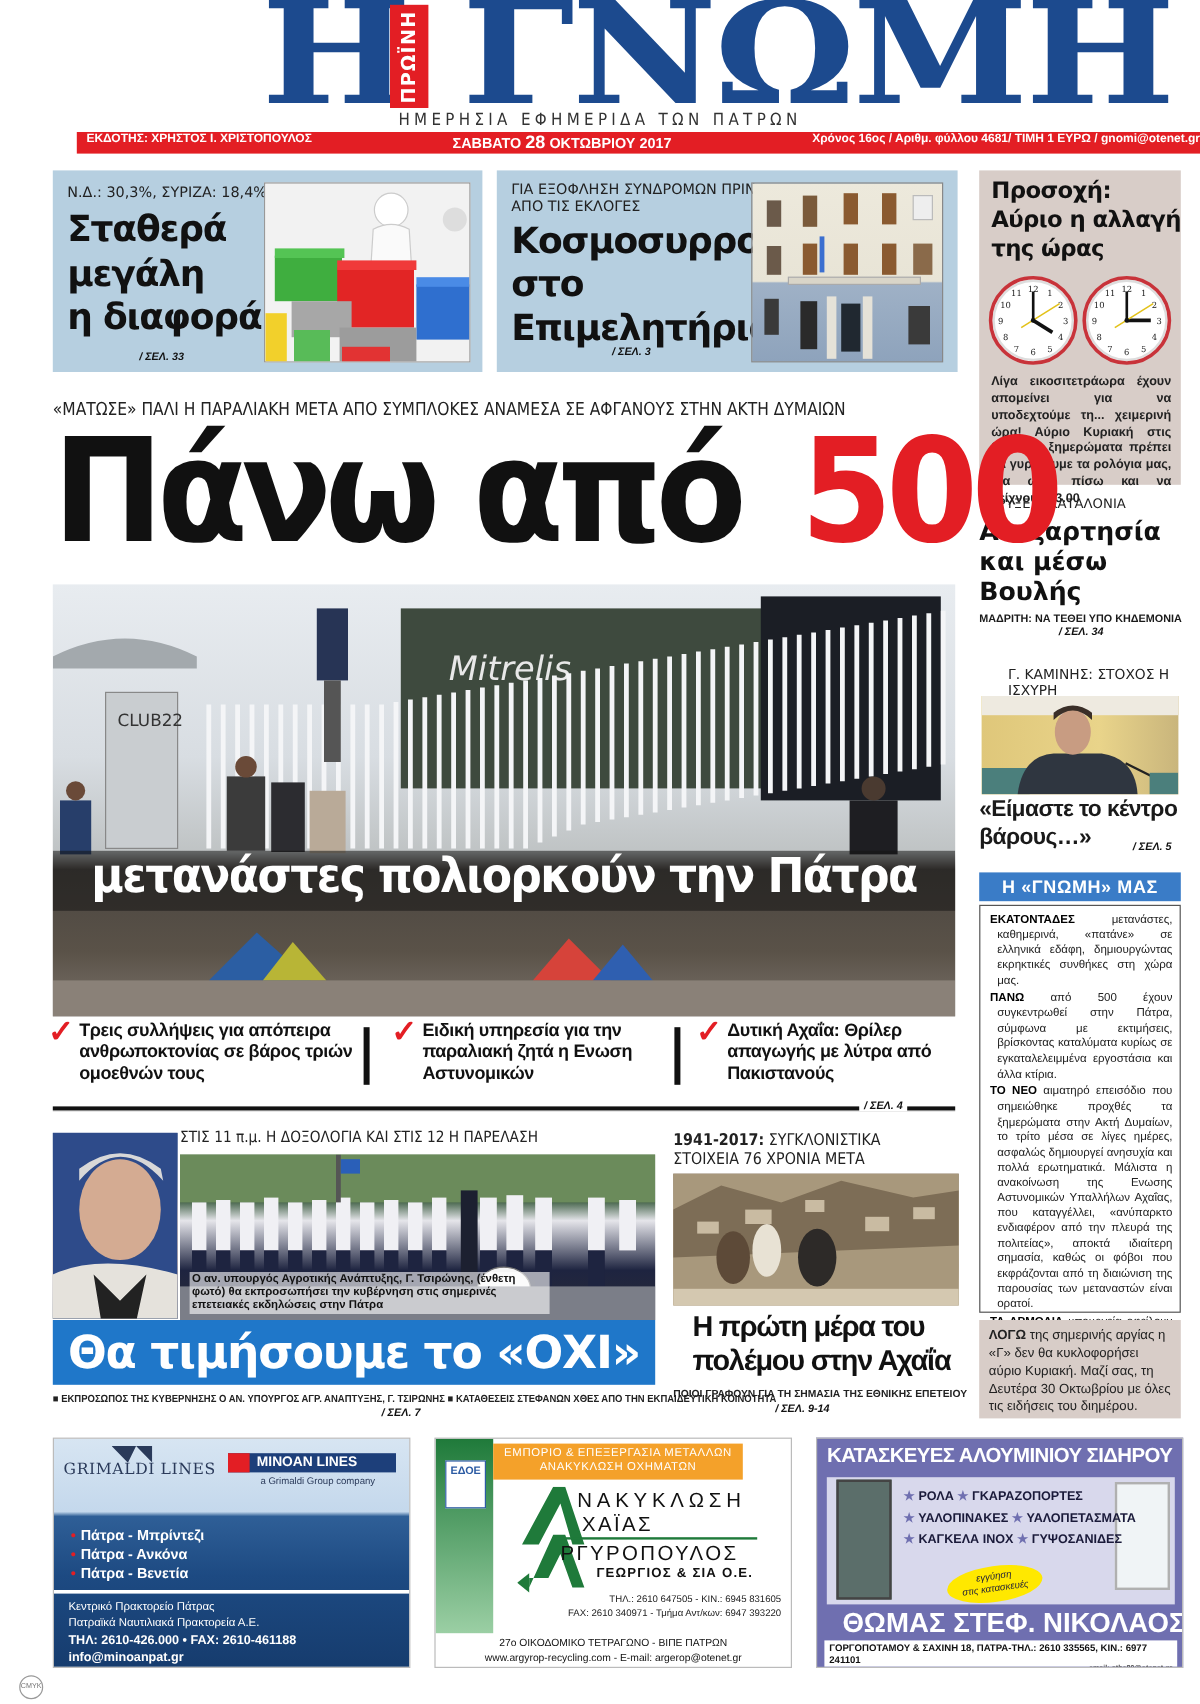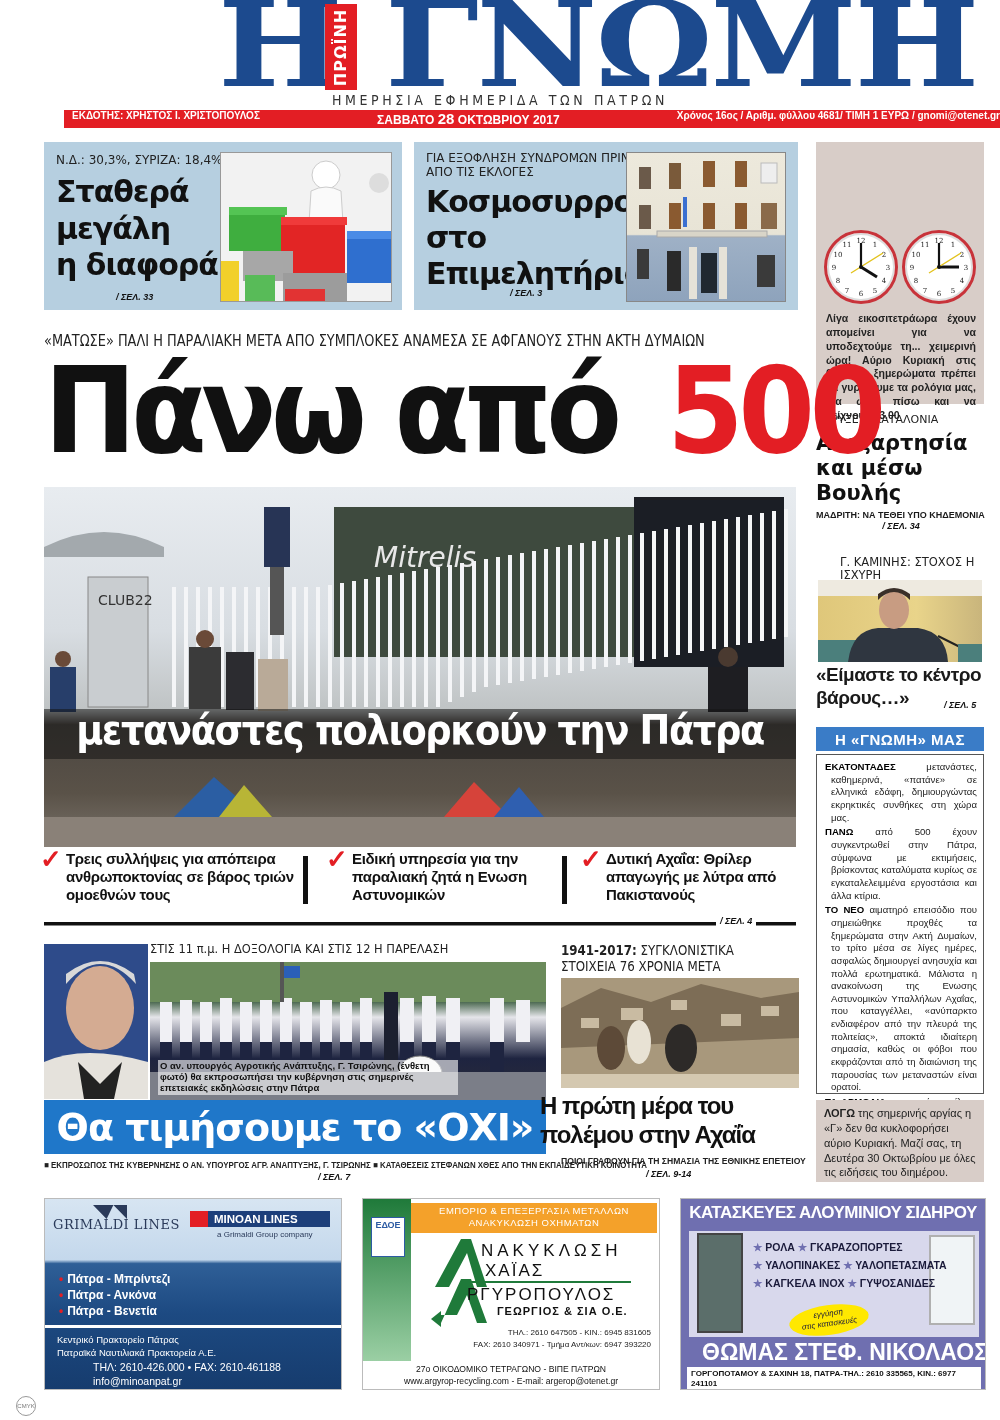--- a/index.html
+++ b/index.html
@@ -95,41 +95,41 @@
   #oxi-photo { left: 150px; top: 962px; width: 396px; height: 138px; background: linear-gradient(180deg, #6b8b5b 0%, #3f5f44 28%, #e5e5ea 40%, #1e2440 70%, #2b2c38 100%); overflow: hidden; }
   #oxi-caption { position: absolute; left: 8px; top: 98px; width: 300px; font-size: 9.5px; font-weight: bold; color: #111; line-height: 1.15; background: rgba(255,255,255,0.6); padding: 1px 2px; }
   #oxi-banner { left: 44px; top: 1100px; width: 502px; height: 54px; background: #1f77c9; color: #fff; font-family: "DejaVu Sans", sans-serif; font-weight: bold; font-size: 38px; letter-spacing: -1px; display: flex; align-items: center; justify-content: center; }
   #oxi-subs { left: 44px; top: 1160px; width: 510px; font-size: 8.6px; font-weight: bold; color: #222; white-space: nowrap; transform: scaleX(0.92); transform-origin: left center; }
   #oxi-sel { left: 290px; top: 1172px; margin-left: 28px; }
 
   
   #war-kicker { left: 561px; top: 943px; width: 240px; font-size: 13.5px; color: #222; line-height: 1.18; font-family: "DejaVu Sans", sans-serif; transform: scaleX(0.88); transform-origin: left top; }
   #war-kicker b { font-weight: bold; }
   #war-photo { left: 561px; top: 978px; width: 238px; height: 110px; background: linear-gradient(180deg, #8c7d67 0%, #b5a58b 40%, #a38f72 70%, #cbbfa7 100%); }
-  #war-head { left: 540px; top: 1092px; width: 240px; font-size: 24px; font-weight: bold; line-height: 1.2; letter-spacing: -1px; color: #111; }
+  #war-head { left: 577px; top: 1092px; width: 240px; font-size: 24px; font-weight: bold; line-height: 1.2; letter-spacing: -1px; color: #111; }
   #war-sub { left: 561px; top: 1156px; width: 240px; font-size: 8.6px; font-weight: bold; color: #222; white-space: nowrap; }
   #war-sel { left: 646px; top: 1169px; }
 
   
   .ad { position: absolute; top: 1198px; height: 192px; overflow: hidden; border: 1px solid #bbb; }
   #ad-minoan { left: 44px; width: 298px; background: linear-gradient(180deg, #d7e5f2 0%, #c4d8ec 32%, #2f5f97 34%, #1d4a82 60%, #163c6e 100%); }
   #ad-minoan .grimaldi { position: absolute; left: 8px; top: 18px; font-family: "DejaVu Serif", serif; font-size: 13px; color: #2a3a5a; letter-spacing: 0.5px; }
   #ad-minoan .grim-logo { position: absolute; left: 48px; top: 6px; width: 34px; height: 14px; background: #2a3a5a; clip-path: polygon(0 0, 40% 100%, 60% 0, 100% 100%, 100% 0); }
   #ad-minoan .minoan { position: absolute; left: 145px; top: 12px; width: 140px; height: 16px; background: #1d3f7a; color: #fff; font-size: 11.5px; font-weight: bold; display: flex; align-items: center; }
   #ad-minoan .minoan .m-icon { width: 18px; height: 16px; background: #e31e24; margin-right: 6px; border-radius: 0; }
   #ad-minoan .group { position: absolute; left: 172px; top: 31px; font-size: 8px; color: #2a3a5a; }
   #ad-minoan .routes { position: absolute; left: 14px; top: 72px; color: #fff; font-size: 12px; font-weight: bold; line-height: 1.35; }
   #ad-minoan .routes span.dot { color: #e31e24; margin-right: 4px; }
   #ad-minoan .divider { position: absolute; left: 0; top: 126px; width: 100%; height: 3px; background: #fff; }
   #ad-minoan .contact { position: absolute; left: 12px; top: 134px; color: #fff; font-size: 9.5px; line-height: 1.4; }
-  #ad-minoan .contact .strong { font-size: 10.5px; font-weight: normal; margin-left: 36px; }
+  #ad-minoan .contact .strong { font-size: 10.5px; font-weight: bold; }
 
   #ad-argyrop { left: 362px; width: 298px; background: #fff; }
   #ad-argyrop .green { position: absolute; left: 0; top: 0; width: 48px; height: 162px; background: linear-gradient(180deg, #1f7a3a, #9bcfa4); }
-  #ad-argyrop .orange { position: absolute; left: 48px; top: 4px; width: 246px; height: 30px; background: #f4a12a; color: #fff; font-size: 9.5px; text-align: center; line-height: 1.3; padding-top: 2px; letter-spacing: 0.5px; }
+  #ad-argyrop .orange { position: absolute; left: 48px; top: 4px; width: 208px; height: 30px; background: #f4a12a; color: #fff; font-size: 9.5px; text-align: center; line-height: 1.3; padding-top: 2px; letter-spacing: 0.5px; }
   #ad-argyrop .edoe { position: absolute; left: 8px; top: 18px; width: 34px; height: 40px; background: #fff; border: 1px solid #2c5ba3; color: #2c5ba3; font-size: 9px; font-weight: bold; text-align: center; padding-top: 2px; }
   #ad-argyrop .bigA { position: absolute; left: 68px; top: 40px; width: 58px; height: 90px; }
   #ad-argyrop .l1 { position: absolute; left: 118px; top: 42px; font-size: 17px; letter-spacing: 4px; color: #111; }
   #ad-argyrop .l2 { position: absolute; left: 122px; top: 62px; font-size: 17px; letter-spacing: 2px; color: #111; }
   #ad-argyrop .rule { position: absolute; left: 100px; top: 82px; width: 168px; height: 2px; background: #1f7a3a; }
   #ad-argyrop .l3 { position: absolute; left: 104px; top: 86px; font-size: 17px; letter-spacing: 2px; color: #111; }
   #ad-argyrop .l4 { position: absolute; left: 134px; top: 106px; font-size: 11px; font-weight: bold; color: #111; letter-spacing: 1px; }
   #ad-argyrop .phones { position: absolute; left: 78px; top: 128px; width: 210px; font-size: 8px; line-height: 1.45; color: #222; text-align: right; }
   #ad-argyrop .addr { position: absolute; left: 0; top: 164px; width: 100%; font-size: 8.6px; color: #111; text-align: center; line-height: 1.45; }
 
@@ -229,20 +229,25 @@
       <rect x="40" y="98" width="14" height="40" fill="#2a2a2a"></rect>
       <rect x="62" y="94" width="8" height="52" fill="#e5e2d8"></rect>
       <rect x="74" y="100" width="16" height="40" fill="#202830"></rect>
       <rect x="92" y="94" width="8" height="52" fill="#e5e2d8"></rect>
       <rect x="130" y="102" width="18" height="32" fill="#3a3a3a"></rect>
     </svg>
   </div>
 </div>
 
 <div id="clockbox" class="abs">
+  <div class="bighead">
+    <div>Προσοχή:</div>
+    <div>Αύριο η αλλαγή</div>
+    <div>της ώρας</div>
+  </div>
   <div id="clock-a" class="clock">
     <svg width="68" height="68" viewBox="0 0 68 68">
       <g font-size="7" text-anchor="middle" fill="#222" font-family="DejaVu Serif, serif">
         <text x="34" y="10">12</text>
           <text x="34" y="63">6</text>
           <text x="61" y="37">3</text>
           <text x="7" y="37">9</text>
         <text x="48" y="14">1</text>
           <text x="57" y="24">2</text>
           <text x="57" y="50">4</text>

